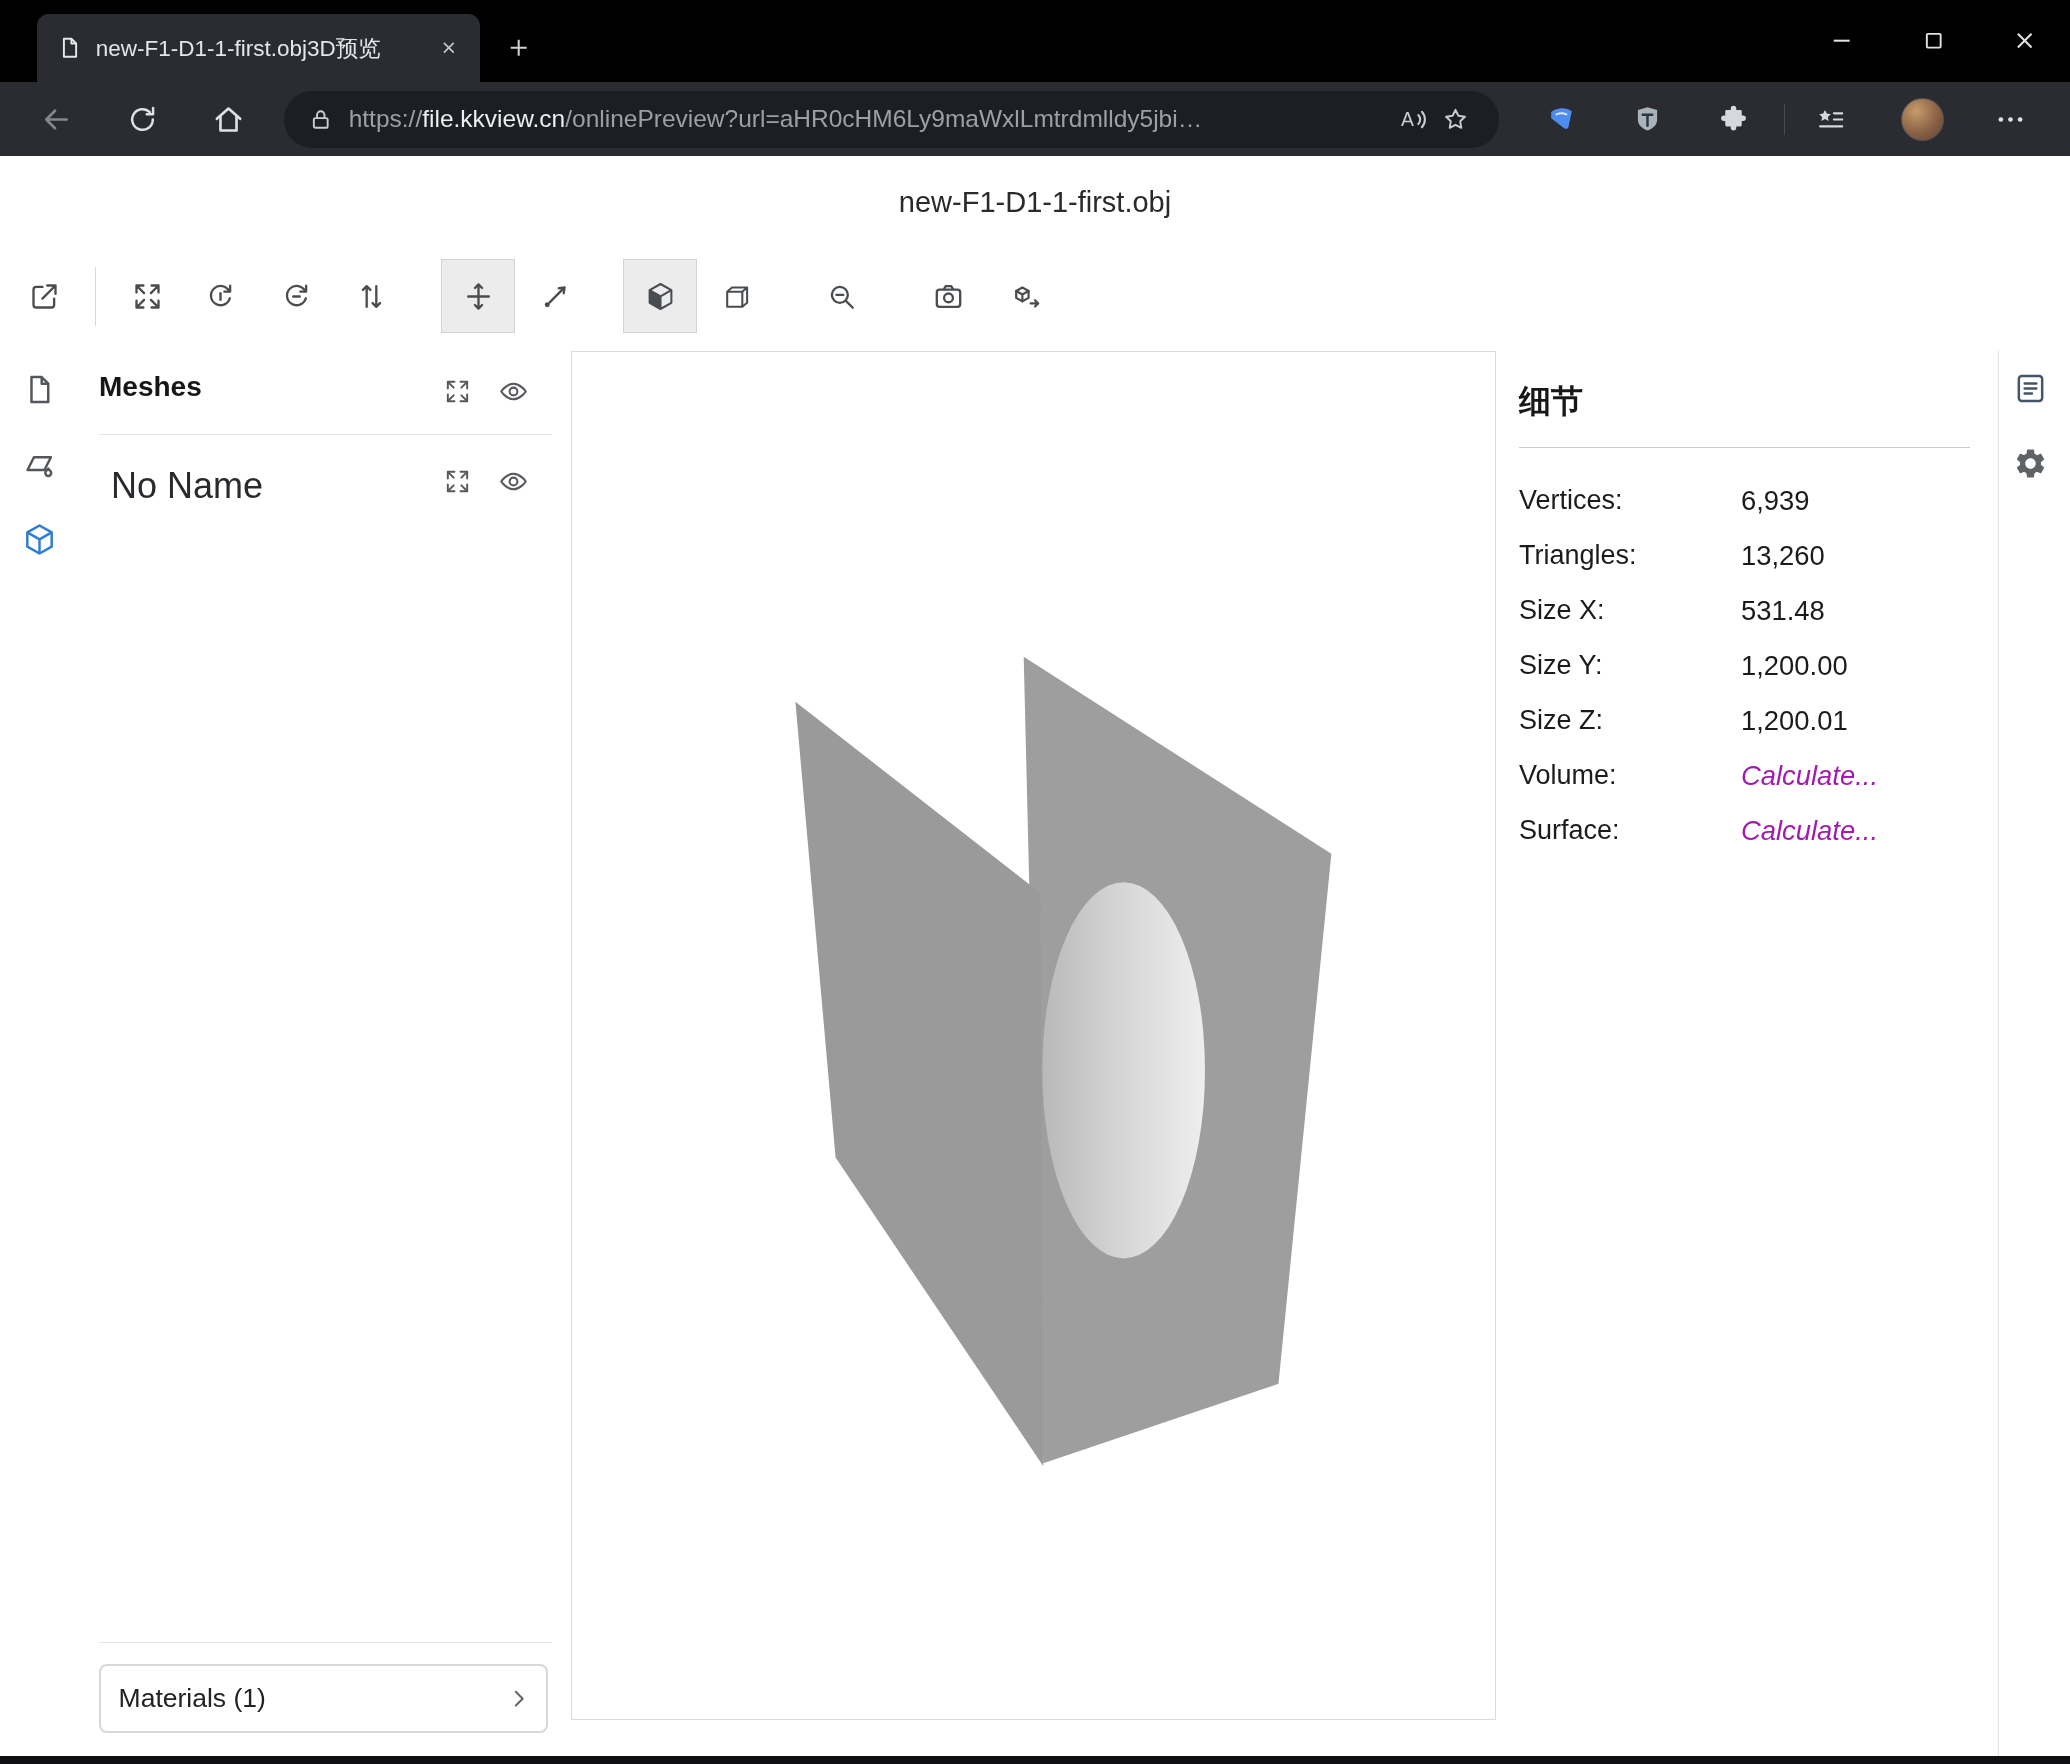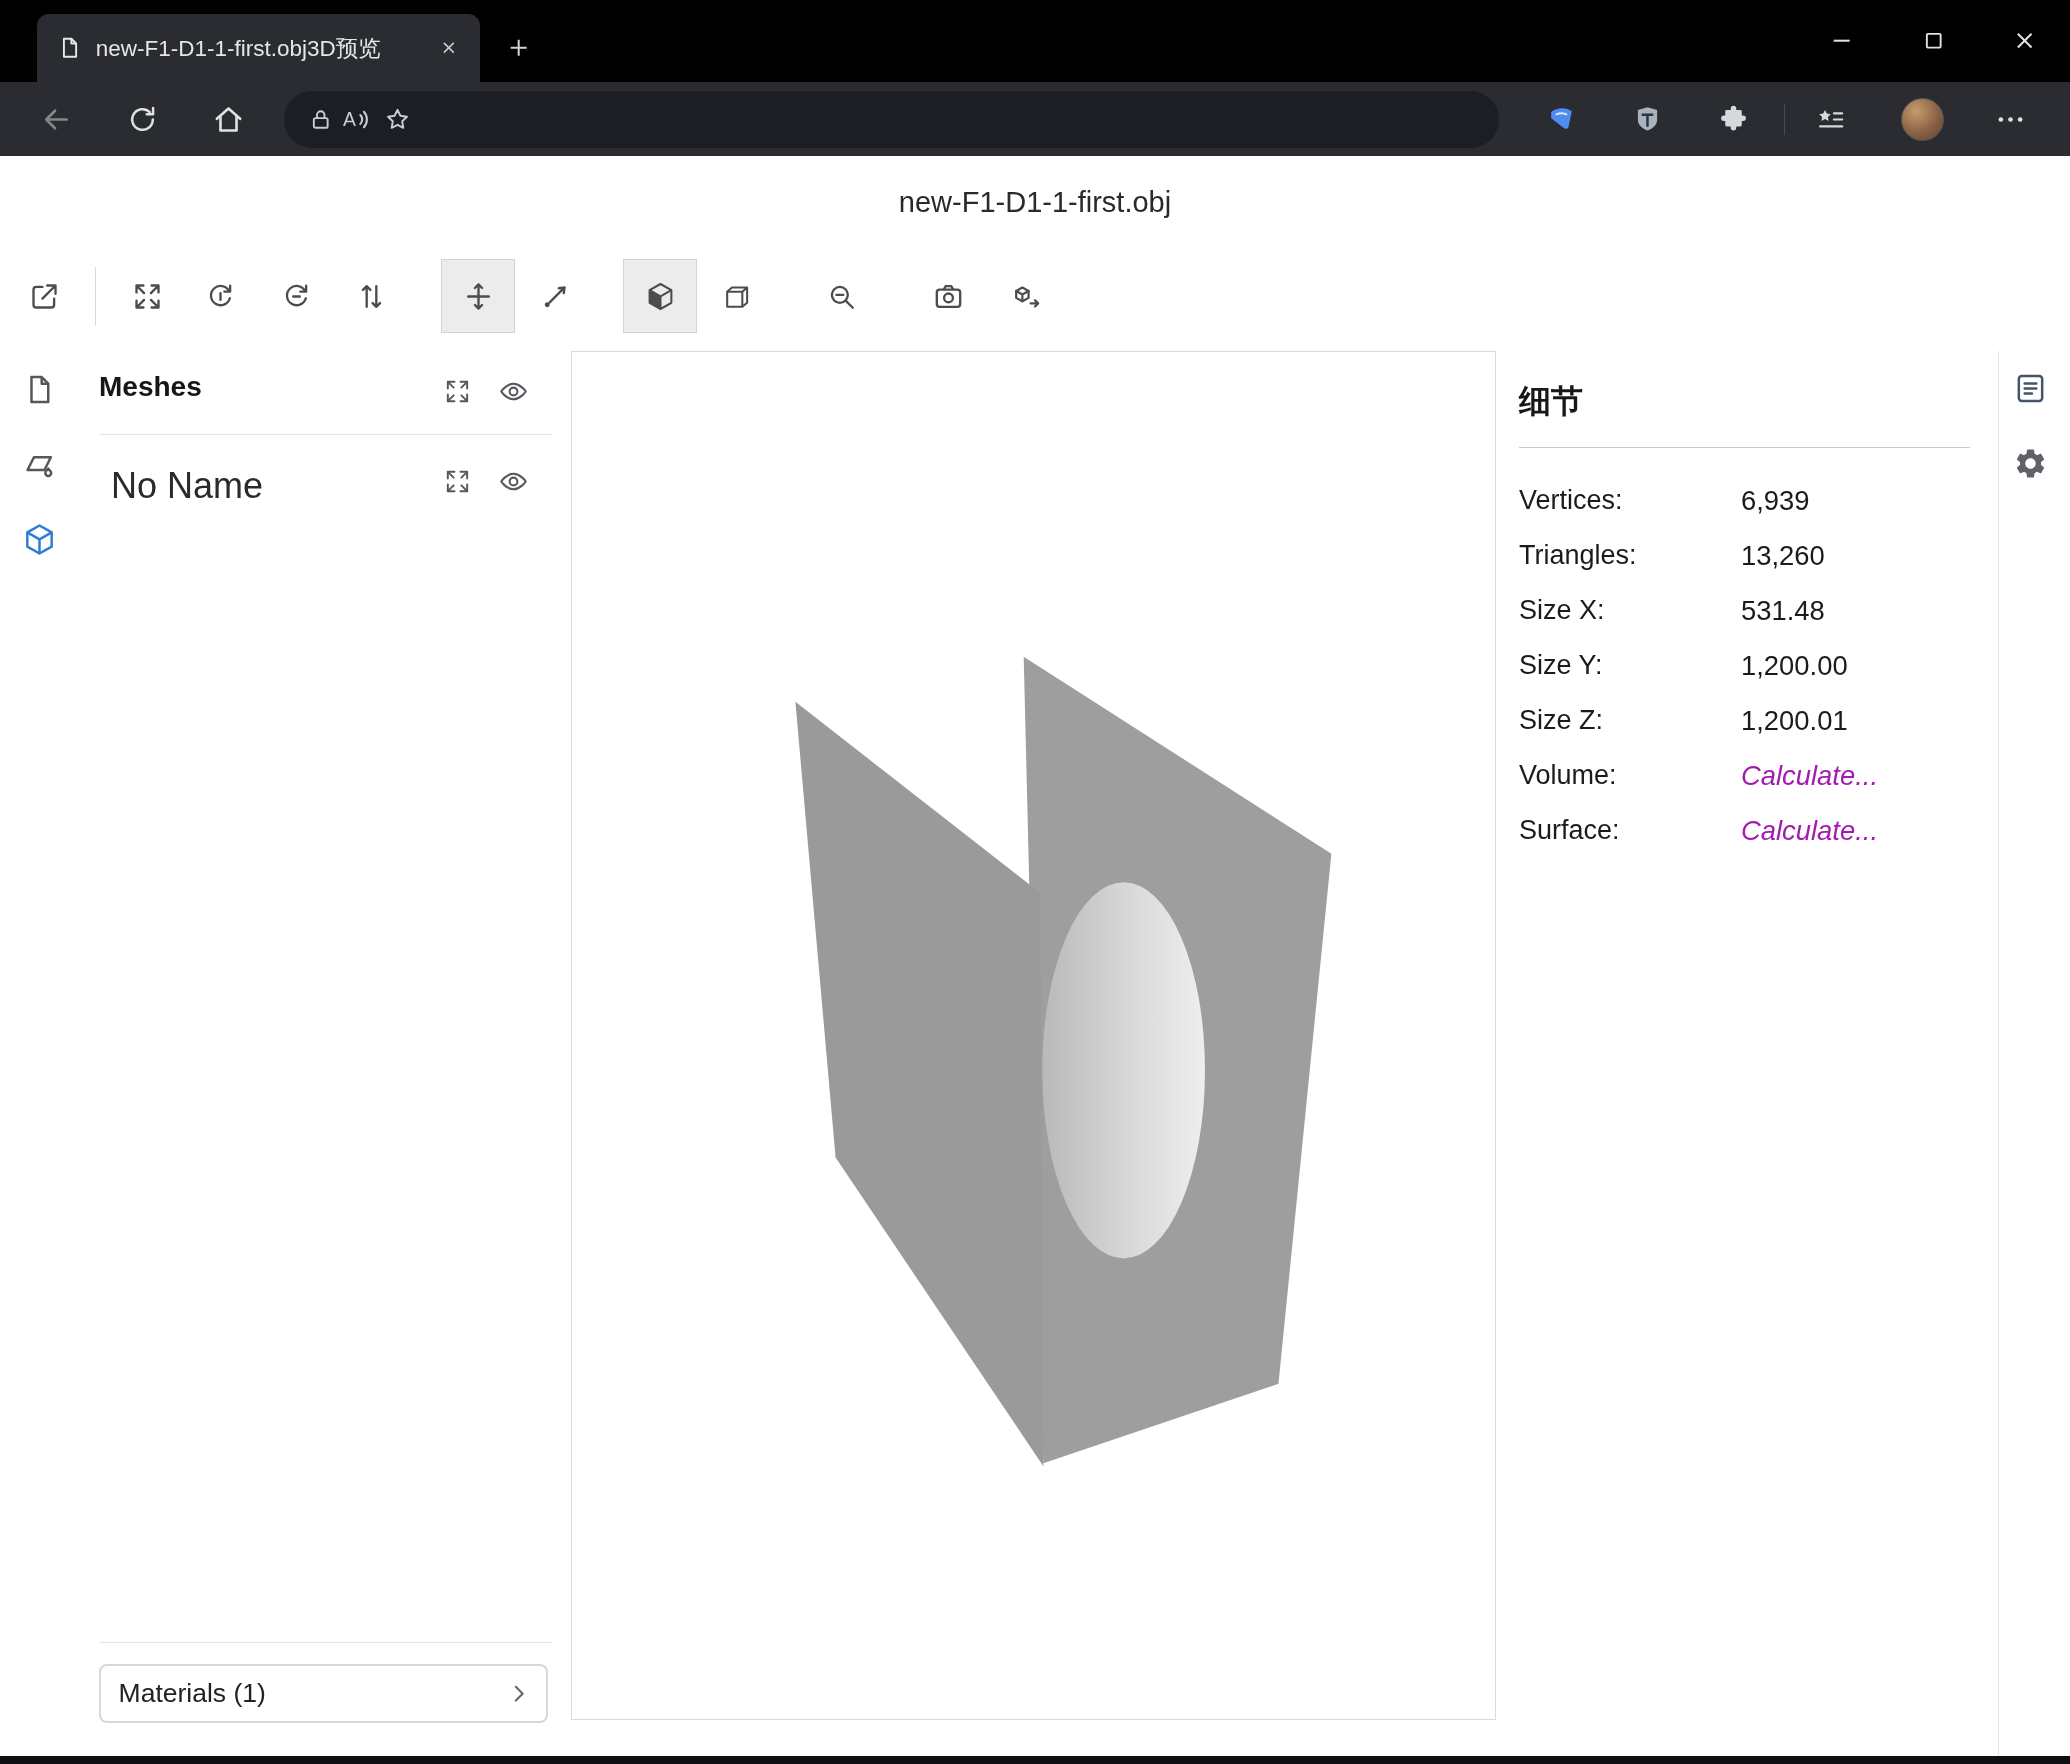--- a/index.html
+++ b/index.html
@@ -37,21 +37,21 @@
 
   .left-strip-btn { position:absolute; width:55px; height:55px; left:11.8px; color:#53575b; display:flex;
                     align-items:center; justify-content:center; background:none; border:none; cursor:pointer; }
   .left-strip-btn.active { color:#2e7dd1; }
 
   .meshes-header { position:absolute; left:99px; top:371px; font-size:28px; font-weight:700; color:#17171a; }
   .panel-ic { position:absolute; width:35px; height:35px; color:#55585c; display:flex; align-items:center;
               justify-content:center; background:none; border:none; cursor:pointer; }
   .hline { position:absolute; height:1px; background:#e4e4e6; }
   .noname { position:absolute; left:111px; top:465px; font-size:36px; color:#2a2a2e; cursor:pointer; }
-  .materials-btn { position:absolute; left:99px; top:1664px; width:449px; height:59px; border:2px solid #d8d8da;
+  .materials-btn { position:absolute; left:99px; top:1664px; width:449px; height:69px; border:2px solid #d8d8da;
                    border-radius:7.8px; background:#fff; display:flex; align-items:center; justify-content:space-between;
                    padding:0 13.7px 0 17.6px; font-size:26.5px; color:#222; cursor:pointer; }
 
   .viewport { position:absolute; left:571px; top:351px; width:925px; height:1369px; border:1px solid #dbdbdd; background:#fff; }
 
   .details { position:absolute; left:1519px; top:365px; width:451px;margin-top:15px; }
   .d-header { font-size:32px; font-weight:700; color:#17171a; height:45px; }
   .d-divider { margin-top:21.6px; height:1px; background:#c9cacc; width:451px; }
   .d-rows { margin-top:25.5px; }
   .d-row { display:flex; height:55px; align-items:center; }
@@ -127,20 +127,21 @@
         </svg>
     </button>
 
     <div class="addressbar">
       <span>
         <svg width="25.5" height="25.5" viewBox="0 0 24 24" stroke="#c9cdd2" stroke-width="1.8" fill="none" stroke-linejoin="round">
             <rect x="5.5" y="10.5" width="13" height="9" rx="1.5"></rect>
             <path d="M8.5 10.5V7.5a3.5 3.5 0 0 1 7 0v3"></path>
           </svg>
       </span>
+      <span class="url"><span class="scheme">https://</span><span class="host">file.kkview.cn</span><span class="path">/onlinePreview?url=aHR0cHM6Ly9maWxlLmtrdmlldy5jbi…</span></span>
       <button class="pill-ic">
         <svg width="31" height="31" viewBox="0 0 24 24" fill="none">
           <text x="3" y="17" font-size="15" fill="#c9cdd2" font-family="Liberation Sans, sans-serif">A</text>
           <path d="M16.5 8.5a5 5 0 0 1 0 7M19.3 6a9 9 0 0 1 0 12" stroke="#c9cdd2" stroke-width="1.6" stroke-linecap="round"></path>
         </svg>
       </button>
       <button class="pill-ic">
         <svg width="29" height="29" viewBox="0 0 24 24" stroke="#c9cdd2" stroke-width="1.6" fill="none" stroke-linejoin="round">
             <path d="m12 4 2.4 4.9 5.4.8-3.9 3.8.9 5.4-4.8-2.5-4.8 2.5.9-5.4L4.2 9.7l5.4-.8z"></path>
           </svg>

